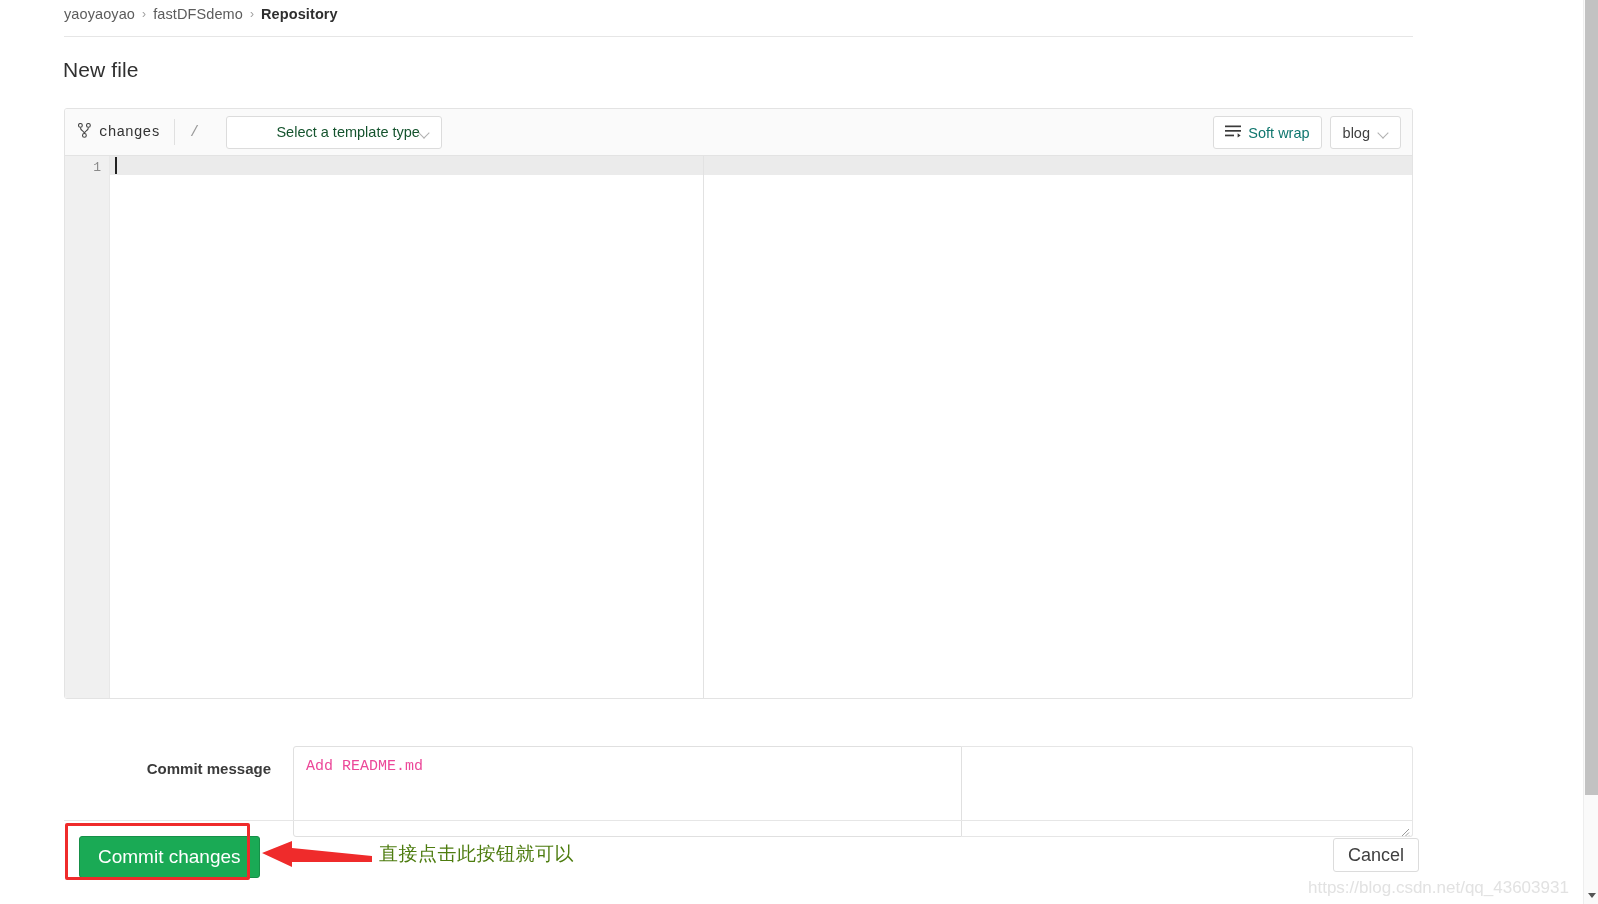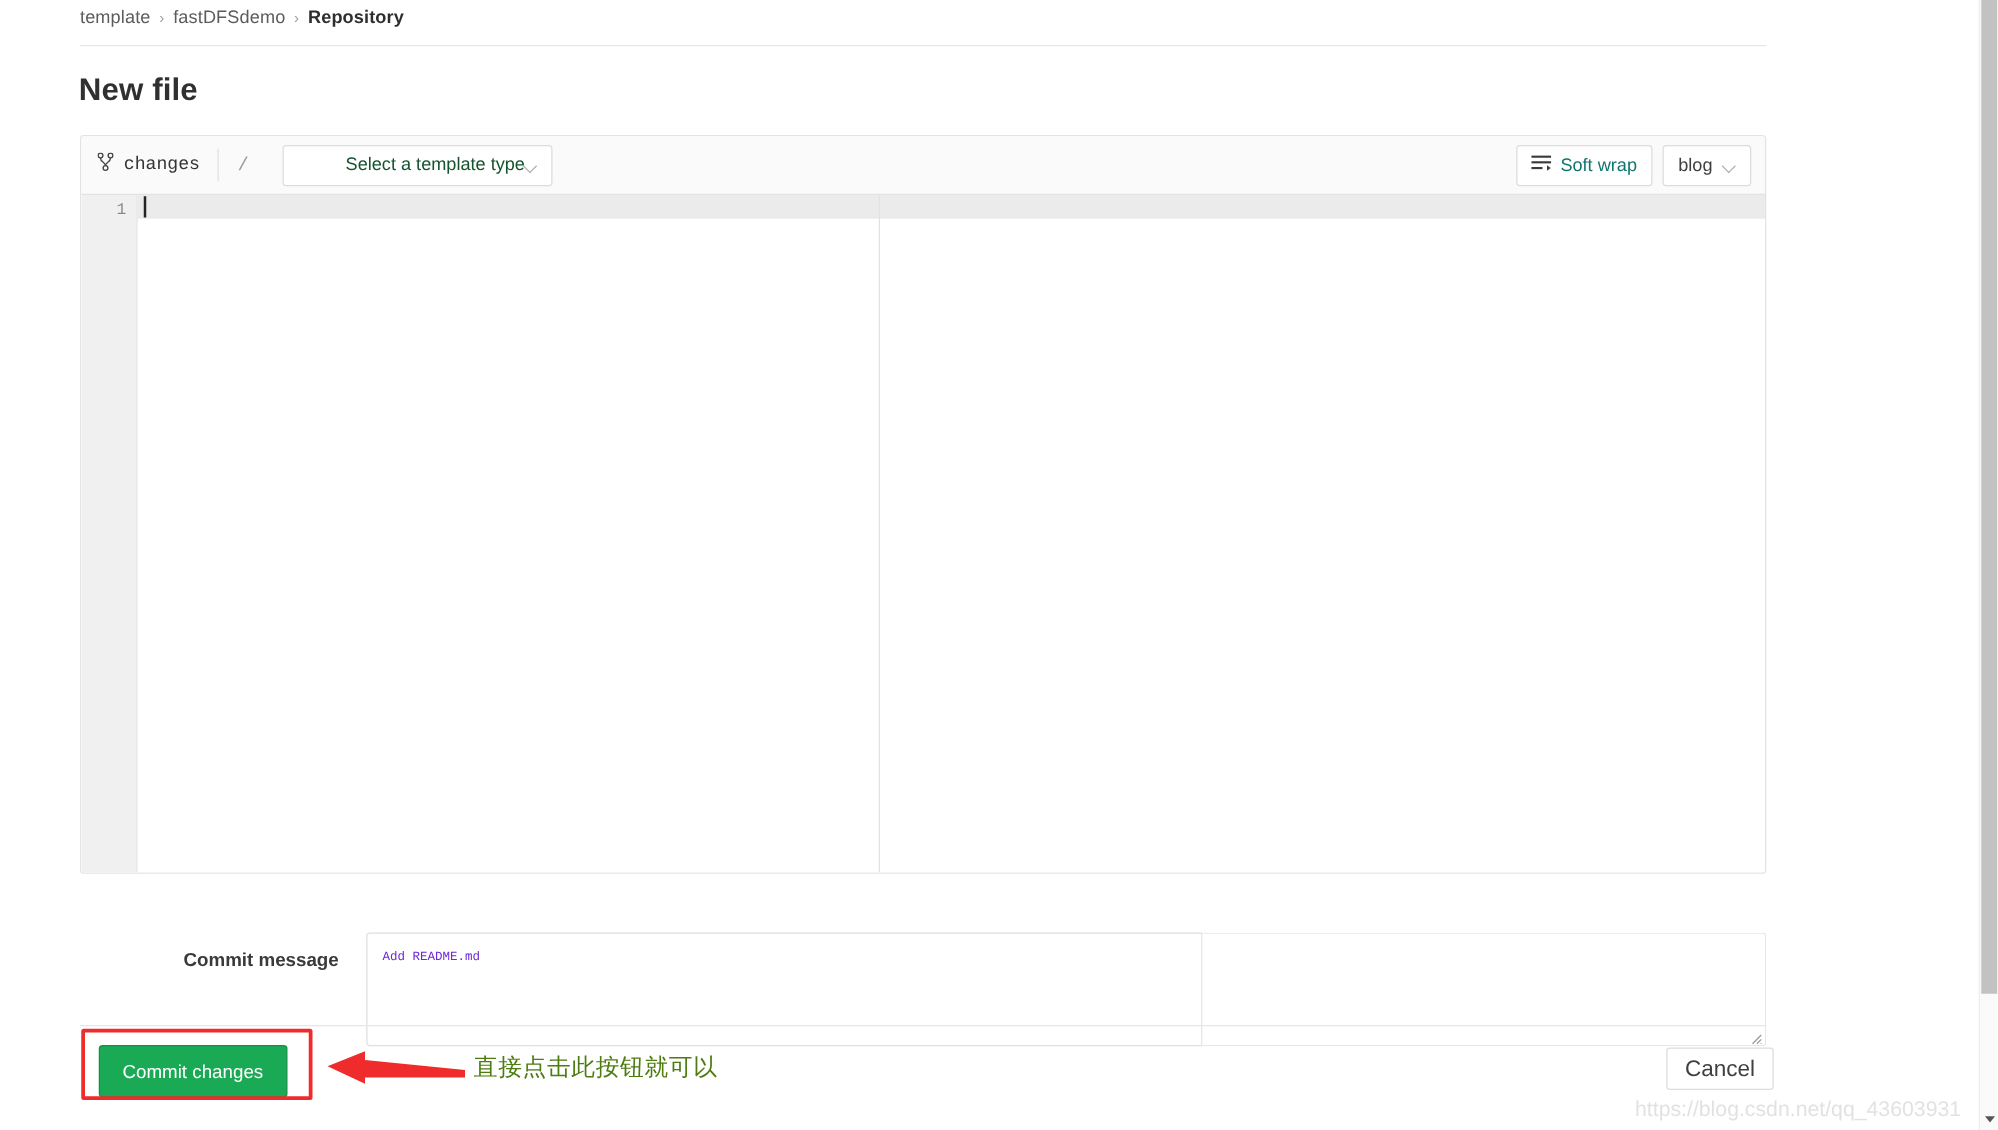--- a/index.html
+++ b/index.html
@@ -47,22 +47,22 @@
     position: absolute;
     left: 64px; top: 36px;
     width: 1349px; height: 1px;
     background: #e6e6e6;
   }
 
   
   .page-title {
     position: absolute;
     left: 63px; top: 58px;
-    font-size: 25px;
-    font-weight: 700;
+    font-size: 21px;
+    font-weight: 400;
     color: #303030;
     letter-spacing: .1px;
   }
 
   
   .editor-card {
     position: absolute;
     left: 64px; top: 108px;
     width: 1349px; height: 591px;
     border: 1px solid #e3e3e3;
@@ -246,22 +246,22 @@
   }
   .commit-textarea {
     position: absolute;
     left: 0; top: 0;
     width: 669px; height: 91px;
     border: 1px solid #e0e0e0;
     border-right: 1px solid #e0e0e0;
     border-radius: 3px 0 0 3px;
     background: #fff;
     font-family: "Liberation Mono", monospace;
-    font-size: 10px;
-    color: #6d28d9;
+    font-size: 15px;
+    color: #ec4899;
     padding: 10px 12px;
     resize: none;
     outline: none;
     line-height: 20px;
   }
   .commit-extra {
     position: absolute;
     left: 669px; top: 0;
     width: 451px; height: 91px;
     border: 1px solid #e6e6e6;
@@ -285,21 +285,21 @@
   }
   .btn-commit {
     position: absolute;
     left: 79px; top: 836px;
     height: 42px;
     padding: 0 18px;
     background: #1aaa55;
     border: 1px solid #168f48;
     border-radius: 3px;
     color: #fff;
-    font-size: 15px;
+    font-size: 19px;
     display: flex;
     align-items: center;
     cursor: pointer;
   }
   .annot-box {
     position: absolute;
     left: 65px; top: 823px;
     width: 185px; height: 57px;
     border: 3px solid #ef2b2b;
     border-radius: 2px;
@@ -375,21 +375,21 @@
     border-right: 4px solid transparent;
     border-top: 5px solid #555;
   }
 </style>
 </head>
 <body>
 
 <div class="page">
 
   <div class="breadcrumb">
-    <a class="crumb" href="#">template</a>
+    <a class="crumb" href="#">yaoyaoyao</a>
     <span class="sep">›</span>
     <a class="crumb" href="#">fastDFSdemo</a>
     <span class="sep">›</span>
     <span class="crumb last">Repository</span>
   </div>
   <div class="rule-top"></div>
 
   <div class="page-title">New file</div>
 
   <div class="editor-card">

